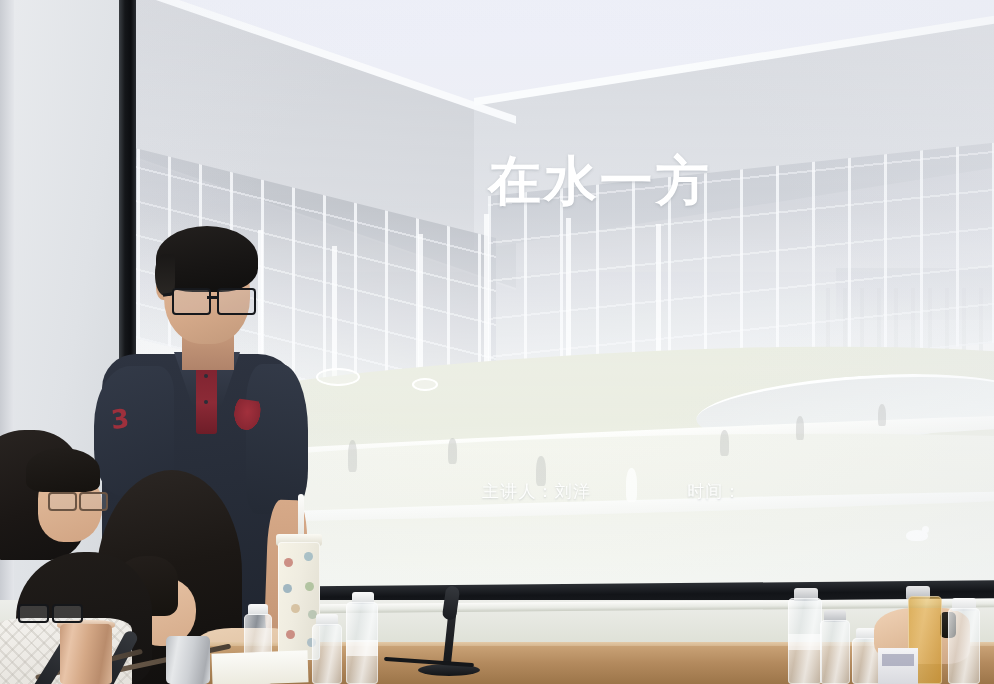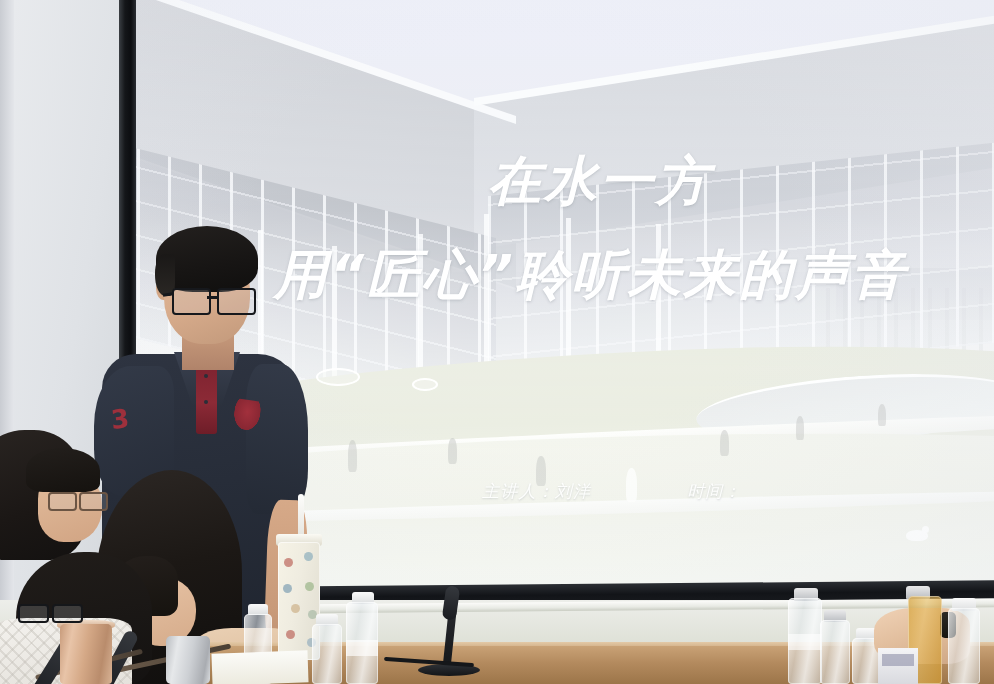--- a/index.html
+++ b/index.html
@@ -40,21 +40,20 @@
     background:linear-gradient(180deg,#fbfbf9 0%,#e8eae4 60%,#c9ccc2 100%);
     transform:rotate(-0.5deg);transform-origin:left top;
   }
 
   
   #slide{
     position:absolute;left:136px;top:0;width:858px;height:592px;
     overflow:hidden;
     background:linear-gradient(180deg,#dfe2f0 0%,#e2e4f1 18%,#e6e7ef 38%,#e9eaee 55%,#eef0e8 75%,#eef1e6 100%);
     filter:brightness(1.02) saturate(0.72);
-    font-style:italic;
   }
   .sky{
     position:absolute;left:0;top:0;width:100%;height:46%;
     background:linear-gradient(180deg,#dee1f2 0%,#e1e3f1 40%,#e9eaf0 80%,#eeeff1 100%);
   }
   
   .haze{
     position:absolute;inset:0;
     background:linear-gradient(180deg,rgba(255,255,255,.30) 0%,rgba(255,255,255,.18) 35%,rgba(255,255,255,.42) 62%,rgba(255,255,255,.55) 100%);
     pointer-events:none;
@@ -497,21 +496,20 @@
     <div class="figure light" style="left:490px;top:468px;width:11px;height:34px;"></div>
     <div class="figure" style="left:584px;top:430px;width:9px;height:26px;"></div>
     <div class="figure" style="left:660px;top:416px;width:8px;height:24px;"></div>
     <div class="figure" style="left:742px;top:404px;width:8px;height:22px;"></div>
     <div class="dog"></div>
 
     <div class="haze"></div>
     <div class="vignette"></div>
 
     <div class="slide-title">在水一方</div>
-    <div class="slide-sub">用“匠心”聆听未来的声音</div>
 
     <div class="slide-footer">
       <span class="gap1"></span>
       <span>主讲人：刘洋</span>
       <span class="gap2"></span>
       <span>时间：</span>
     </div>
   </div>
 
   <div class="screen-frame-left"></div>

